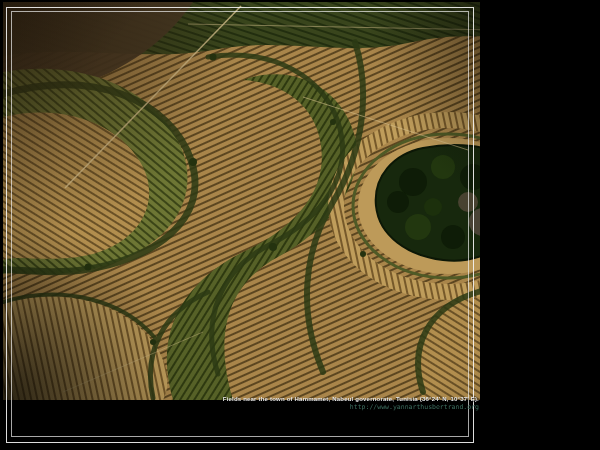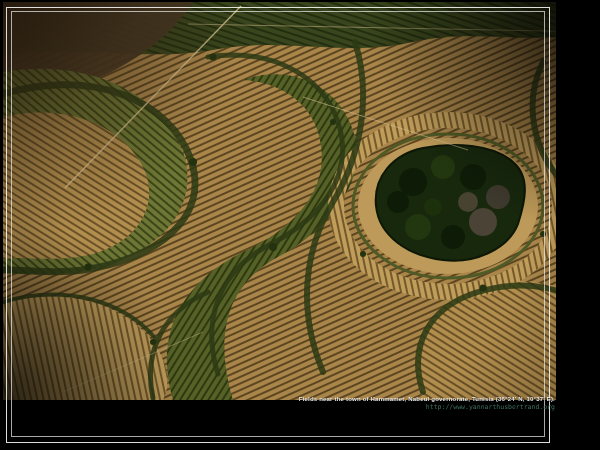--- a/index.html
+++ b/index.html
@@ -1,16 +1,16 @@
 <!DOCTYPE html>
 <html><head>
 <meta charset="utf-8">
 <style>
   html,body{margin:0;padding:0;background:#000;}
-  .stage{position:relative;width:556px;height:450px;background:#000;overflow:hidden;
+  .stage{position:relative;width:480px;height:450px;background:#000;overflow:hidden;
          font-family:"Liberation Sans",sans-serif;}
   .photo{position:absolute;left:3px;top:2px;width:594px;height:398px;overflow:hidden;}
   .photo svg{display:block;width:100%;height:100%;}
   .frame{position:absolute;pointer-events:none;}
   .frame.outer{left:6px;top:7px;right:6px;bottom:7px;border:1px solid rgba(245,245,245,.9);}
   .frame.inner{left:11px;top:11px;right:11px;bottom:13px;border:1px solid rgba(240,240,240,.7);}
   .caption{position:absolute;right:1px;top:396px;text-align:right;white-space:nowrap;}
   .cap-line1{font-size:6px;line-height:7px;font-weight:700;color:#eaeaea;
              letter-spacing:.2px;text-shadow:0 1px 1px #000;}
   .cap-line2{font-family:"DejaVu Sans Mono",monospace;font-size:6.5px;line-height:8px;

